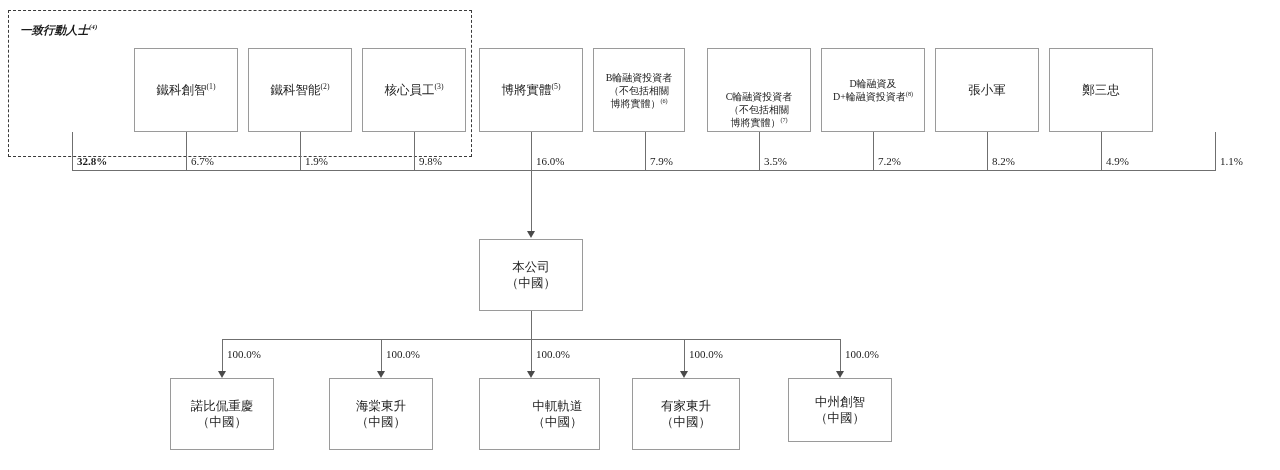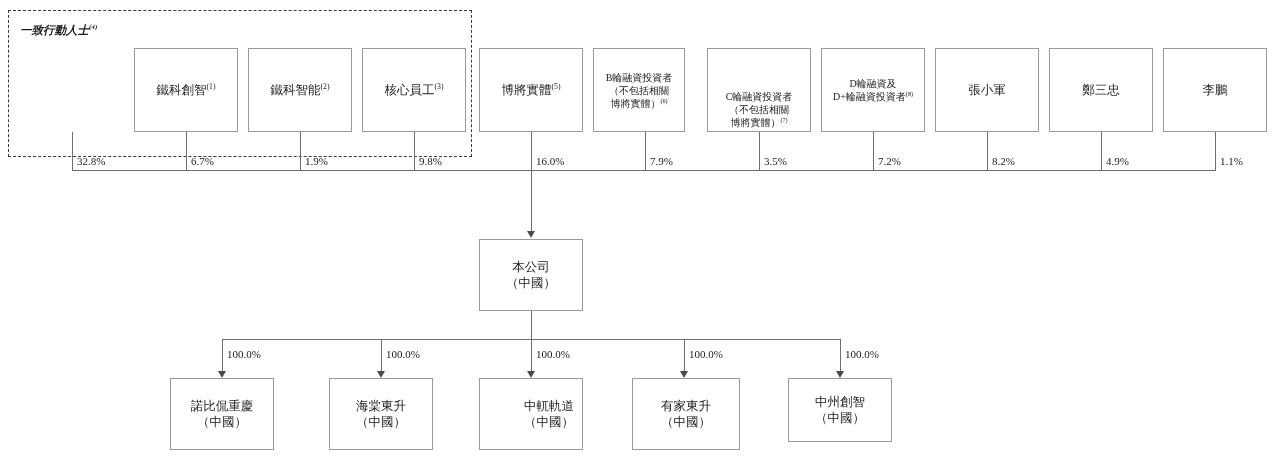--- a/index.html
+++ b/index.html
@@ -130,37 +130,34 @@
     </div>
 
   <div class="node-box t12" style="left:935px;  top:48px; width:104px; height:84px;">
     <span class="node-label">張小軍</span>
     </div>
 
   <div class="node-box t12" style="left:1049px; top:48px; width:104px; height:84px;">
     <span class="node-label">鄭三忠</span>
     </div>
 
-  <div class="node-box t12" style="left:1163px; top:48px; width:104px; height:84px;">
-    <span class="node-label">李鵬</span>
-    </div>
 
   <div class="vline" style="left:72px;   top:132px; height:38px;"></div>
   <div class="vline" style="left:186px;  top:132px; height:38px;"></div>
   <div class="vline" style="left:300px;  top:132px; height:38px;"></div>
   <div class="vline" style="left:414px;  top:132px; height:38px;"></div>
   <div class="vline" style="left:531px;  top:132px; height:38px;"></div>
   <div class="vline" style="left:645px;  top:132px; height:38px;"></div>
   <div class="vline" style="left:759px;  top:132px; height:38px;"></div>
   <div class="vline" style="left:873px;  top:132px; height:38px;"></div>
   <div class="vline" style="left:987px;  top:132px; height:38px;"></div>
   <div class="vline" style="left:1101px; top:132px; height:38px;"></div>
   <div class="vline" style="left:1215px; top:132px; height:38px;"></div>
 
-  <div class="pct" style="left:77px;   top:155px;">32.8%</div>
+  <div class="pct" style="left:77px;   top:155px;font-weight:bold;">32.8%</div>
   <div class="pct" style="left:191px;  top:155px;">6.7%</div>
   <div class="pct" style="left:305px;  top:155px;">1.9%</div>
   <div class="pct" style="left:419px;  top:155px;">9.8%</div>
   <div class="pct" style="left:536px;  top:155px;">16.0%</div>
   <div class="pct" style="left:650px;  top:155px;">7.9%</div>
   <div class="pct" style="left:764px;  top:155px;">3.5%</div>
   <div class="pct" style="left:878px;  top:155px;">7.2%</div>
   <div class="pct" style="left:992px;  top:155px;">8.2%</div>
   <div class="pct" style="left:1106px; top:155px;">4.9%</div>
   <div class="pct" style="left:1220px; top:155px;">1.1%</div>
@@ -208,21 +205,21 @@
     </span>
   </div>
 
   <div class="node-box t12" style="left:329px; top:378px; width:104px; height:72px;">
     <span>
       <span>海棠東升</span><br>
       <span>（中國）</span>
     </span>
   </div>
 
-  <div class="node-box t12" style="left:479px; top:378px; width:104px; height:72px;padding-left:40px;">
+  <div class="node-box t12" style="left:479px; top:378px; width:121px; height:72px;padding-left:40px;">
     <span>
       <span>中軏軌道</span><br>
       <span>（中國）</span>
     </span>
   </div>
 
   <div class="node-box t12" style="left:632px; top:378px; width:108px; height:72px;">
     <span>
       <span>有家東升</span><br>
       <span>（中國）</span>

